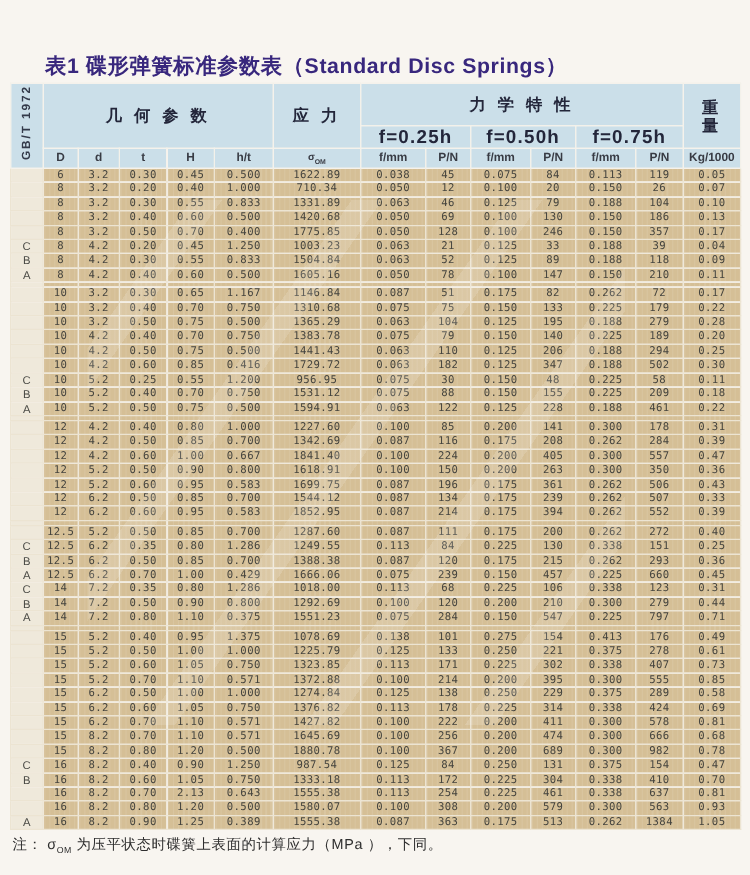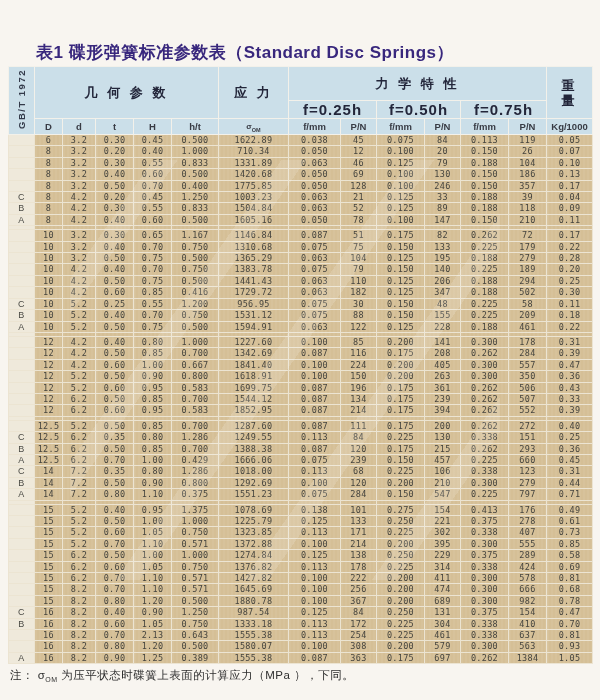--- a/index.html
+++ b/index.html
@@ -889,21 +889,21 @@
         <td class="letter">A</td>
         <td>16</td>
         <td>8.2</td>
         <td>0.90</td>
         <td>1.25</td>
         <td>0.389</td>
         <td>1555.38</td>
         <td>0.087</td>
         <td>363</td>
         <td>0.175</td>
-        <td>697</td>
+        <td>513</td>
         <td>0.262</td>
         <td>1384</td>
         <td>1.05</td>
       </tr>
     </tbody>
 </table>
 
 <div class="watermark"></div>
 
 <div class="note">

